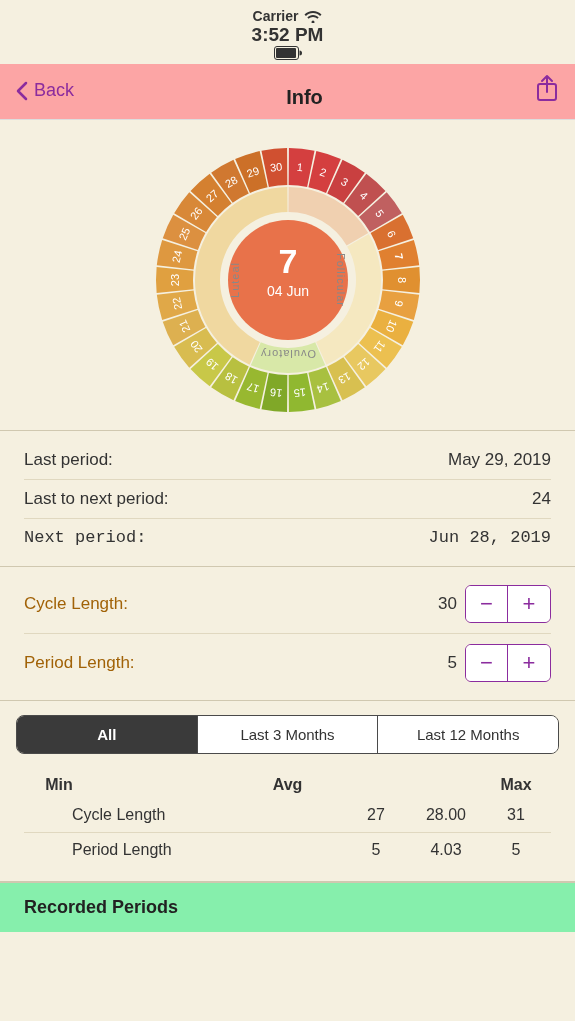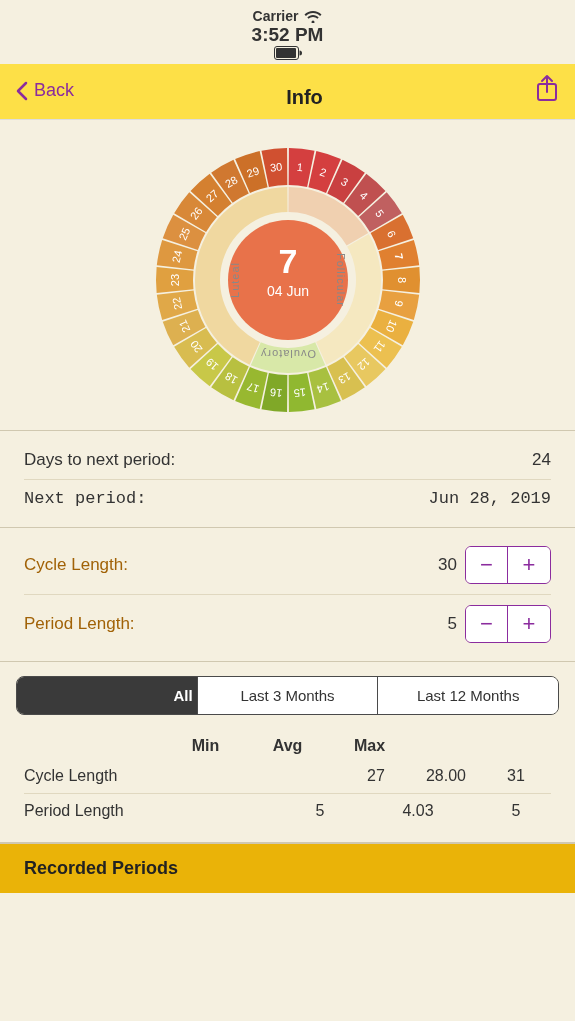--- a/index.html
+++ b/index.html
@@ -26,21 +26,21 @@
     .status-left { display: flex; align-items: center; gap: 6px; }
     .status-center { font-size: 19px; font-weight: 600; }
     .status-right { display: flex; align-items: center; gap: 4px; }
 
     
     .nav-bar {
       display: flex;
       justify-content: space-between;
       align-items: center;
       padding: 8px 16px 10px;
-      background: #fde047;
+      background: #fca5a5;
       border-bottom: 1px solid #ddd;
     }
     .nav-back {
       display: flex;
       align-items: center;
       color: #8b2c9e;
       font-size: 18px;
       cursor: pointer;
       gap: 2px;
     }
@@ -154,55 +154,54 @@
       text-align: center;
       font-size: 15px;
       cursor: pointer;
       background: white;
       color: #333;
     }
     .tab.active {
       background: #3a3a3a;
       color: white;
       font-weight: 600;
-      text-align: right;
     }
     .tab:not(:last-child) {
       border-right: 1.5px solid #4a4a4a;
     }
 
     
     .stats-section {
       padding: 4px 24px 14px;
       background: #f5f0e0;
     }
     .stats-header-row {
       display: flex;
-      justify-content: center;
+      justify-content: space-between;
       padding: 8px 0 4px;
       font-size: 16px;
       font-weight: 700;
       gap: 12px;
     }
     .stats-header-row .col { width: 70px; text-align: center; }
     .stats-data-row {
       display: flex;
       align-items: center;
       padding: 8px 0;
       border-bottom: 1px solid #e0d8c0;
       font-size: 16px;
     }
-    .stats-data-row:last-child { border-bottom: none; gap: 28px; }
-    .stats-row-label { flex: 1; color: #333; }
+    .stats-data-row:last-child { border-bottom: none; }
+    .stats-row-label { flex: 1; color: #333; margin-left: 48px; }
     .stats-col { width: 70px; text-align: center; color: #333; }
 
     
     .recorded-section {
       padding: 14px 24px;
-      background: #eab308;
+      background: #86efac;
       border-top: 1px solid #d0c8b0;
     }
     .recorded-title {
       font-size: 18px;
       font-weight: 700;
       color: #222;
     }
 
     
     .wheel-svg { overflow: visible; }
@@ -330,21 +329,25 @@
     <text transform="translate(189,140) rotate(90)" text-anchor="middle" font-size="11" fill="#888" letter-spacing="1">Follicular</text>
 
     <text transform="translate(140,210) rotate(180)" text-anchor="middle" font-size="11" fill="#888" letter-spacing="1">Ovulatory</text>
   </svg>
 </div>
 
 <div class="divider"></div>
 
 <div class="info-section">
   <div class="info-row">
-    <span class="info-label">Days to next period:</span>
+    <span class="info-label">Last period:</span>
+    <span class="info-value">May 29, 2019</span>
+  </div>
+  <div class="info-row">
+    <span class="info-label">Last to next period:</span>
     <span class="info-value">24</span>
   </div>
   <div class="info-row">
     <span class="info-label">Next period:</span>
     <span class="info-value">Jun 28, 2019</span>
   </div>
 </div>
 
 <div class="divider"></div>
 

